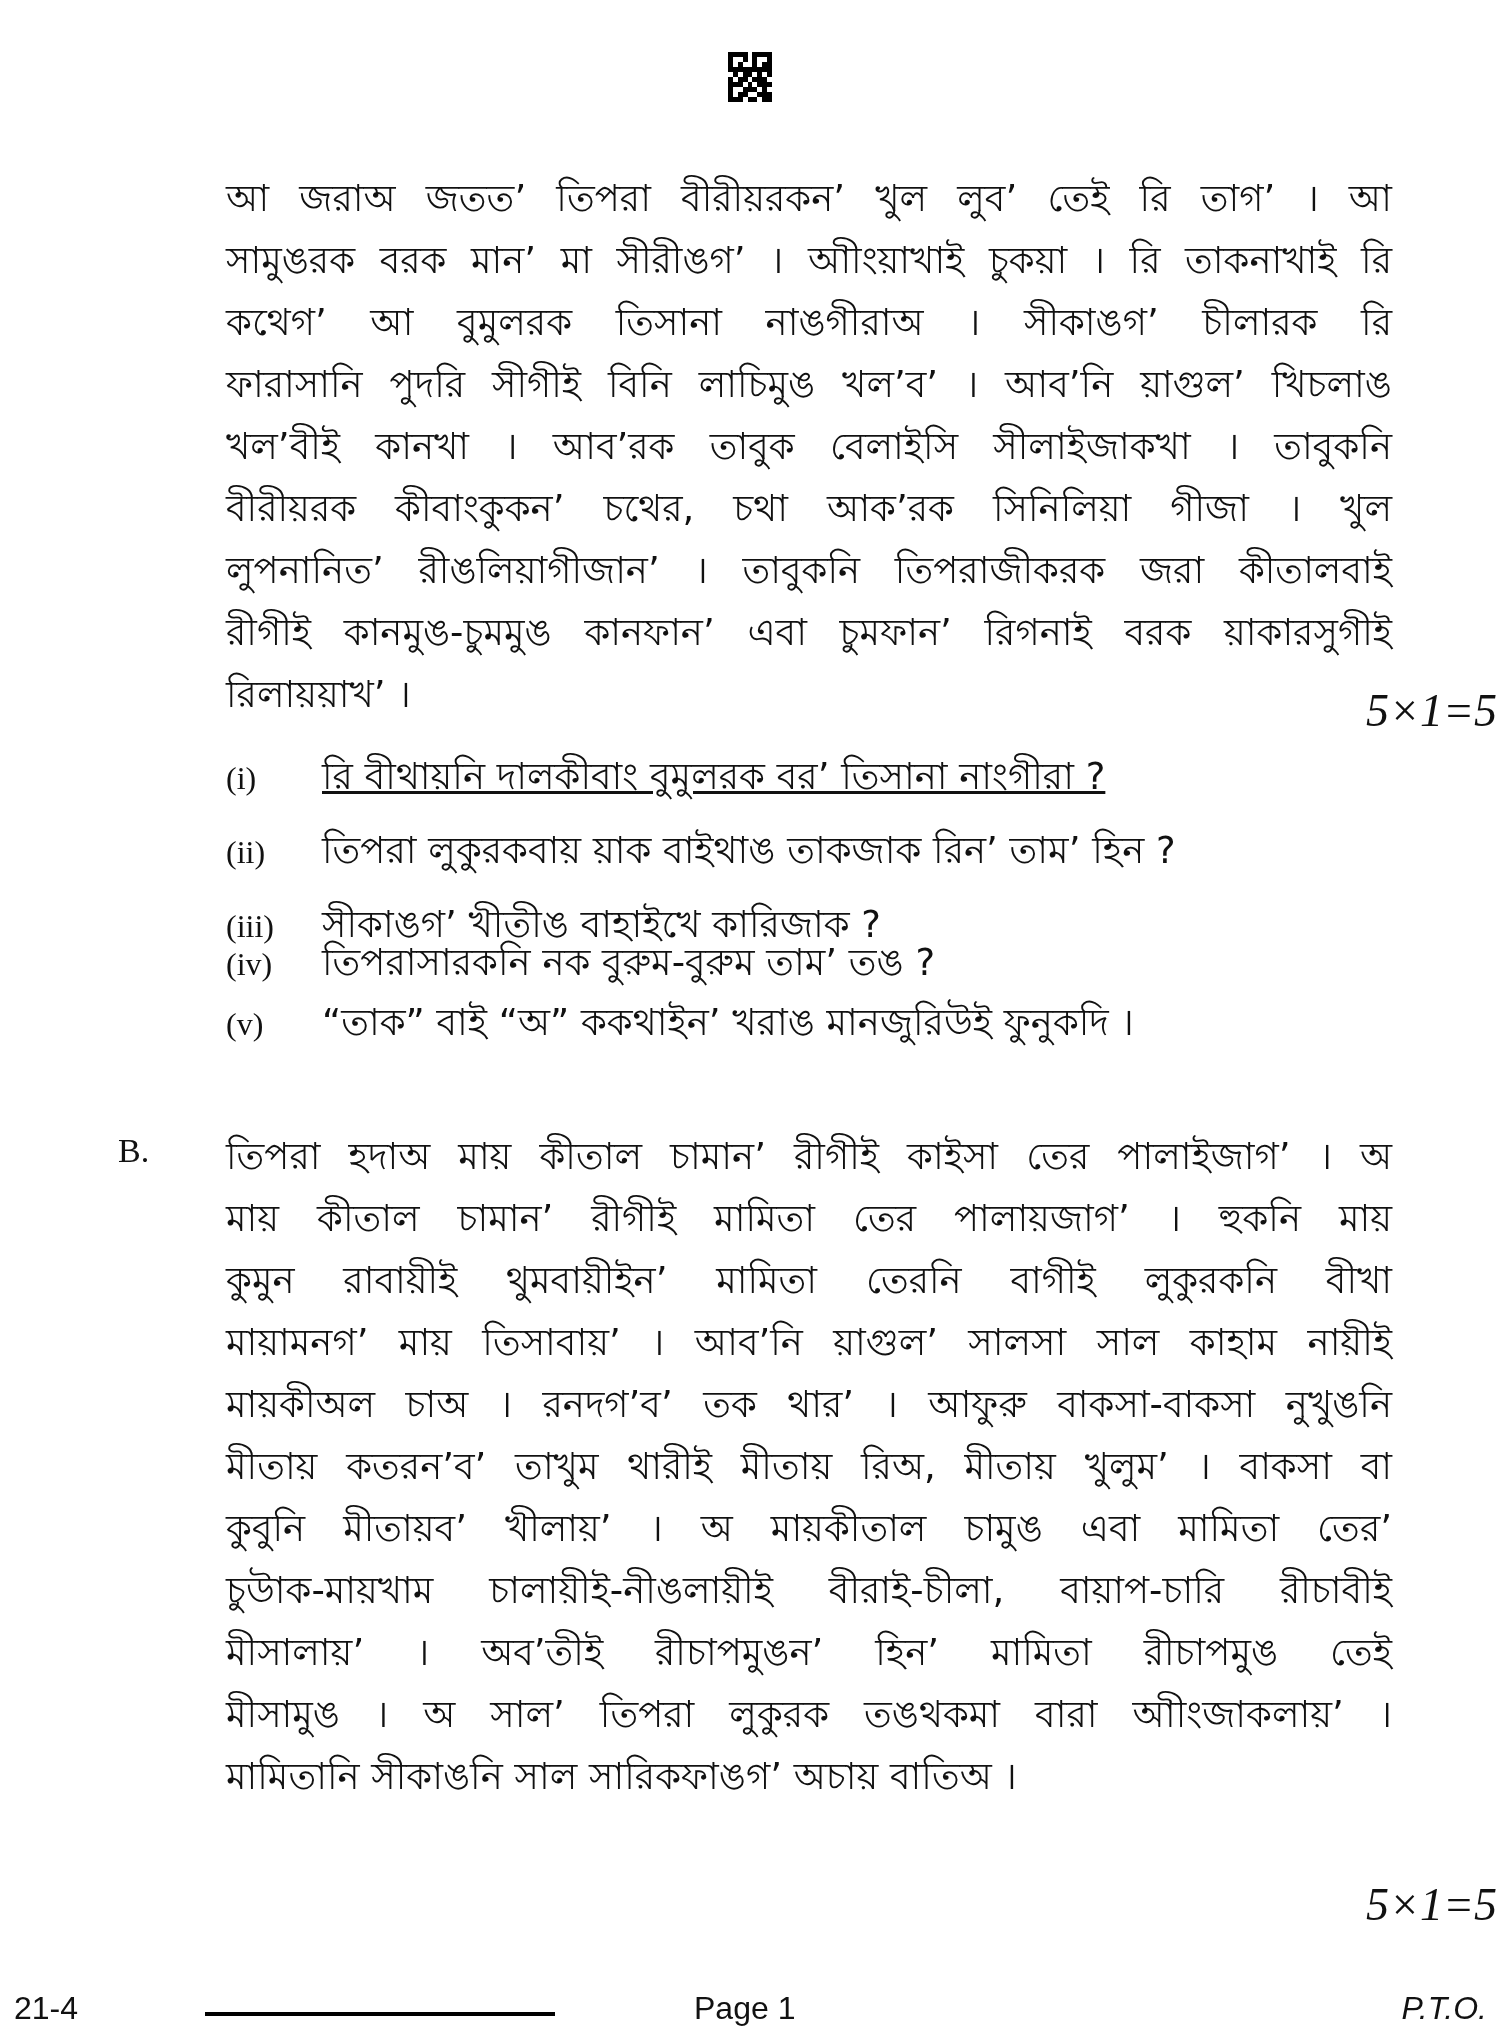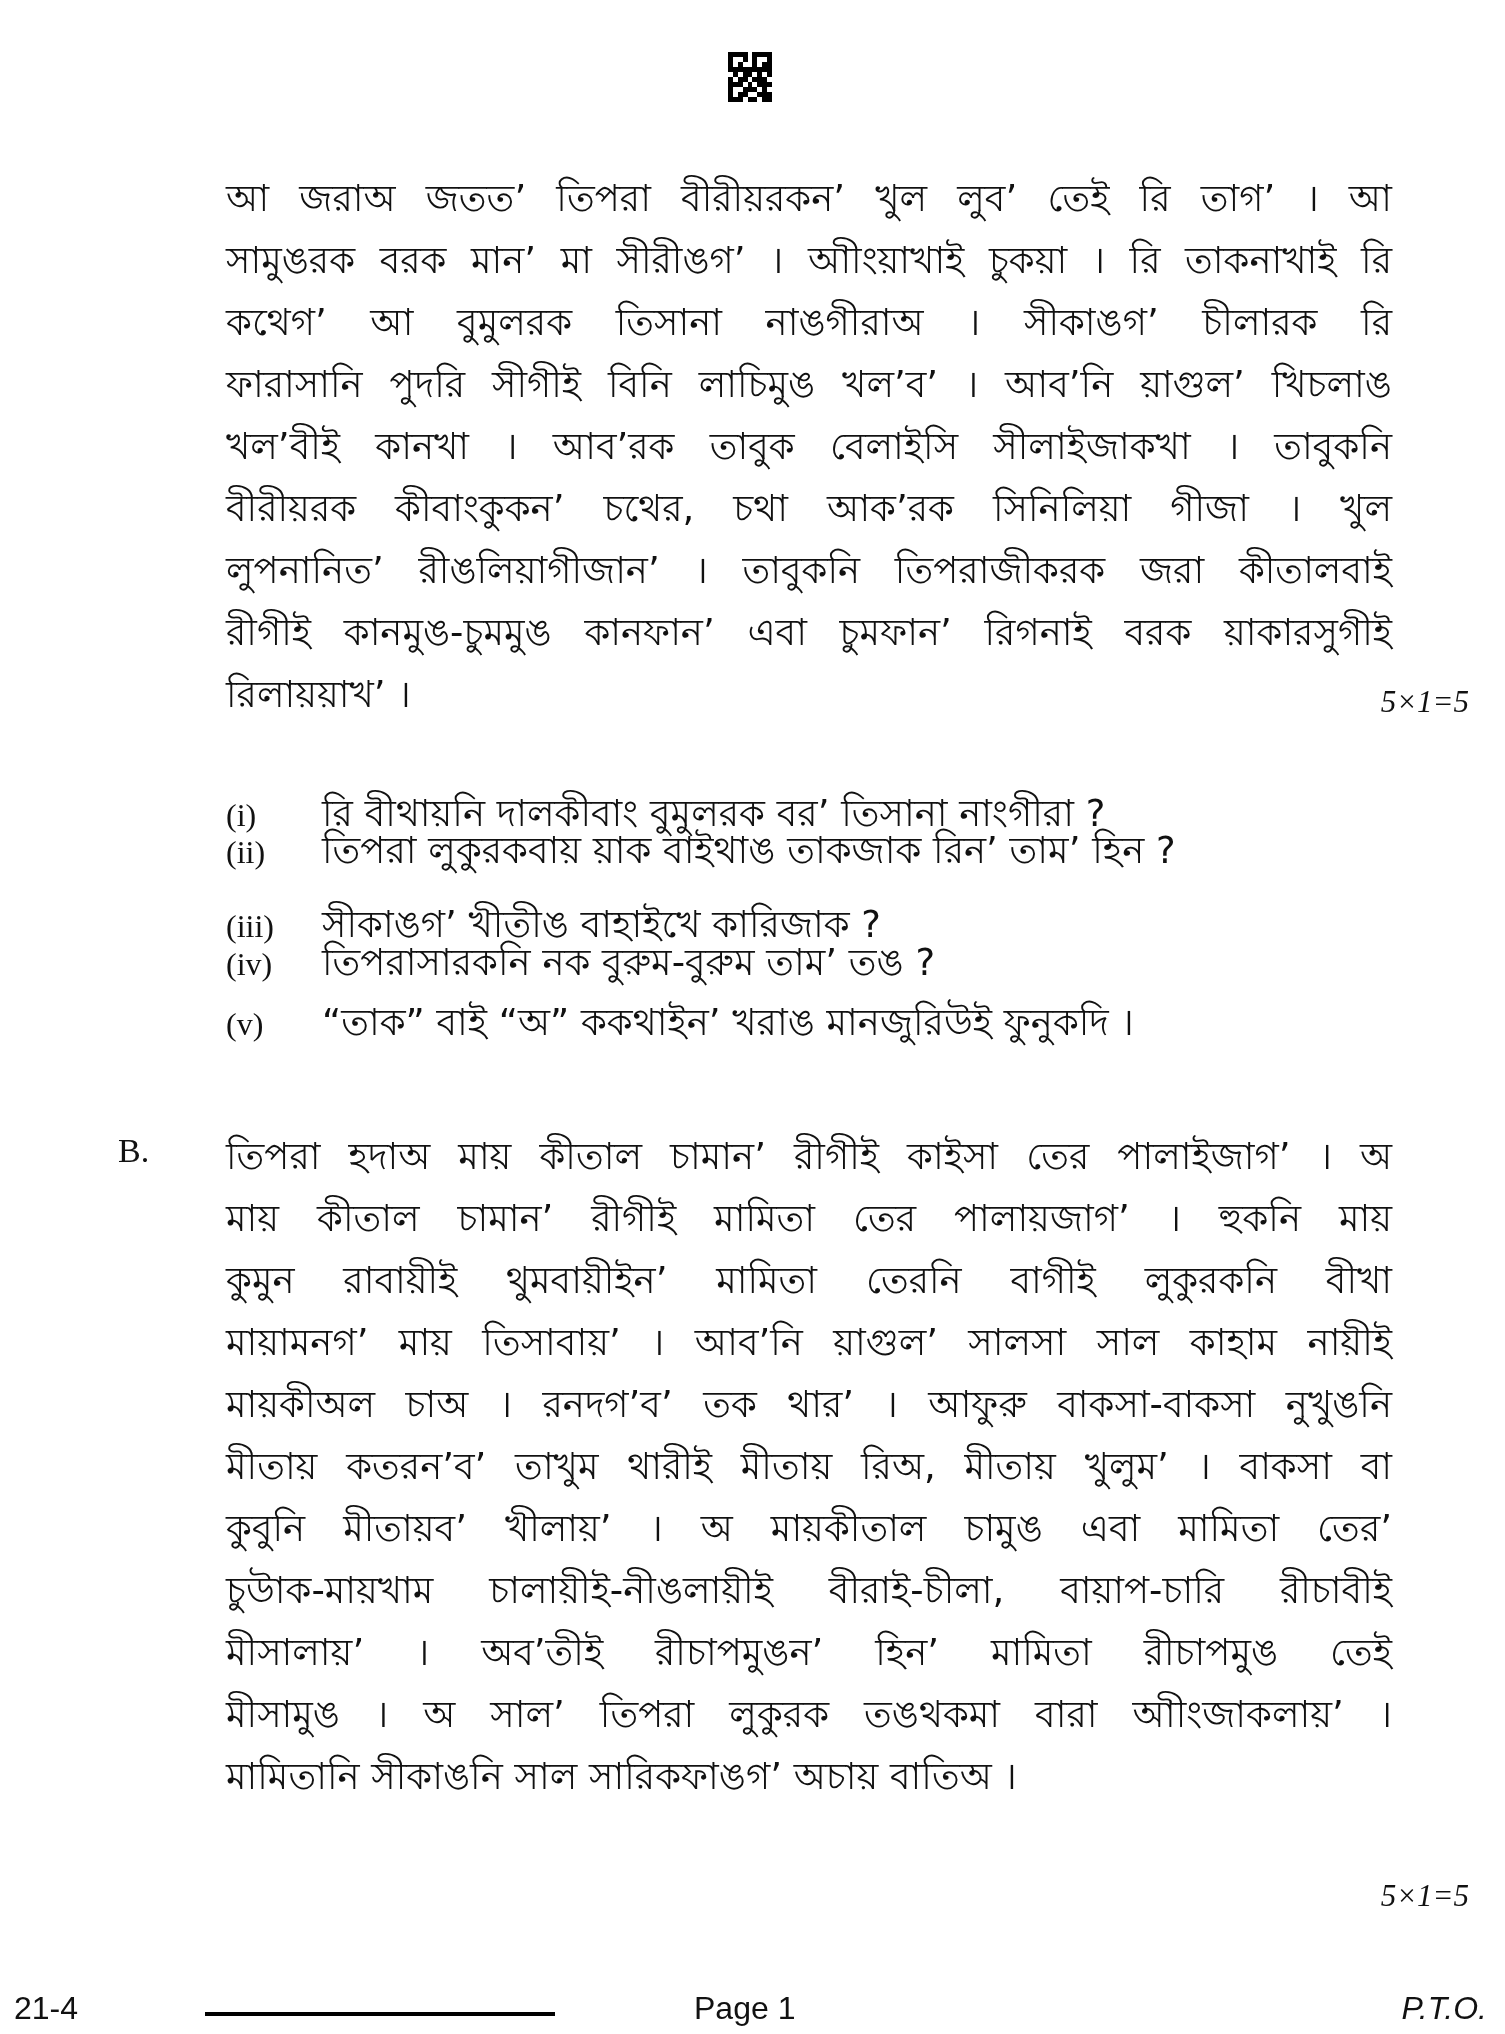--- a/index.html
+++ b/index.html
@@ -15,22 +15,22 @@
   .qr span.w { background: #fff; }
 
   .para {
     position: absolute; left: 226px; width: 1166px;
     font-size: 37px; line-height: 62px; text-align: justify;
     text-align-last: justify;
   }
   .para .line { display: block; text-align: justify; text-align-last: justify; white-space: nowrap; }
   .para .line.last { text-align-last: left; }
   .marks {
-    position: absolute; right: 36px; font-family: "Liberation Serif", serif;
-    font-style: italic; font-size: 31px;
+    position: absolute; right: 8px; font-family: "Liberation Serif", serif;
+    font-style: italic; font-size: 46px;
   }
   .q {
     position: absolute; left: 226px; font-size: 37px; line-height: 50px; white-space: nowrap;
   }
   .q .num {
     display: inline-block; width: 96px; font-family: "Liberation Serif", serif; font-size: 32px;
   }
   .sec-label {
     position: absolute; left: 118px; font-family: "Liberation Serif", serif; font-size: 34px;
   }
@@ -144,21 +144,21 @@
     <span class="line">ফারাসানি পুদরি সীগীই বিনি লাচিমুঙ খল’ব’ । আব’নি য়াগুল’ খিচলাঙ</span>
     <span class="line">খল’বীই কানখা । আব’রক তাবুক বেলাইসি সীলাইজাকখা । তাবুকনি</span>
     <span class="line">বীরীয়রক কীবাংকুকন’ চথের, চথা আক’রক সিনিলিয়া গীজা । খুল</span>
     <span class="line">লুপনানিত’ রীঙলিয়াগীজান’ । তাবুকনি তিপরাজীকরক জরা কীতালবাই</span>
     <span class="line">রীগীই কানমুঙ-চুমমুঙ কানফান’ এবা চুমফান’ রিগনাই বরক য়াকারসুগীই</span>
     <span class="line last">রিলায়য়াখ’ ।</span>
   </div>
 <div class="marks" style="top:684px;">5×1=5</div>
 
 <div id="questions">
-    <div class="q" style="top: 789px;"><span class="num">(i)</span><span>রি বীথায়নি দালকীবাং বুমুলরক বর’ তিসানা নাংগীরা ?</span></div>
+    <div class="q" style="top: 752px; text-decoration: underline;"><span class="num">(i)</span><span>রি বীথায়নি দালকীবাং বুমুলরক বর’ তিসানা নাংগীরা ?</span></div>
     <div class="q" style="top: 826px;"><span class="num">(ii)</span><span>তিপরা লুকুরকবায় য়াক বাইথাঙ তাকজাক রিন’ তাম’ হিন ?</span></div>
     <div class="q" style="top: 900px;"><span class="num">(iii)</span><span>সীকাঙগ’ খীতীঙ বাহাইখে কারিজাক ?</span></div>
     <div class="q" style="top: 938px;"><span class="num">(iv)</span><span>তিপরাসারকনি নক বুরুম-বুরুম তাম’ তঙ ?</span></div>
     <div class="q" style="top: 998px;"><span class="num">(v)</span><span>“তাক” বাই “অ” ককথাইন’ খরাঙ মানজুরিউই ফুনুকদি ।</span></div>
   </div>
 
 <div class="sec-label" style="top:1132px;">B.</div>
 <div class="para" id="secB" style="top:1126px;">
     <span class="line">তিপরা হদাঅ মায় কীতাল চামান’ রীগীই কাইসা তের পালাইজাগ’ । অ</span>
     <span class="line">মায় কীতাল চামান’ রীগীই মামিতা তের পালায়জাগ’ । হুকনি মায়</span>

